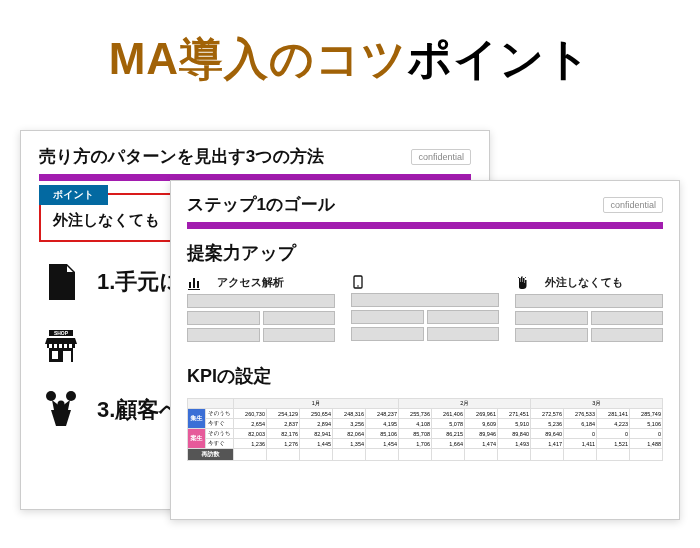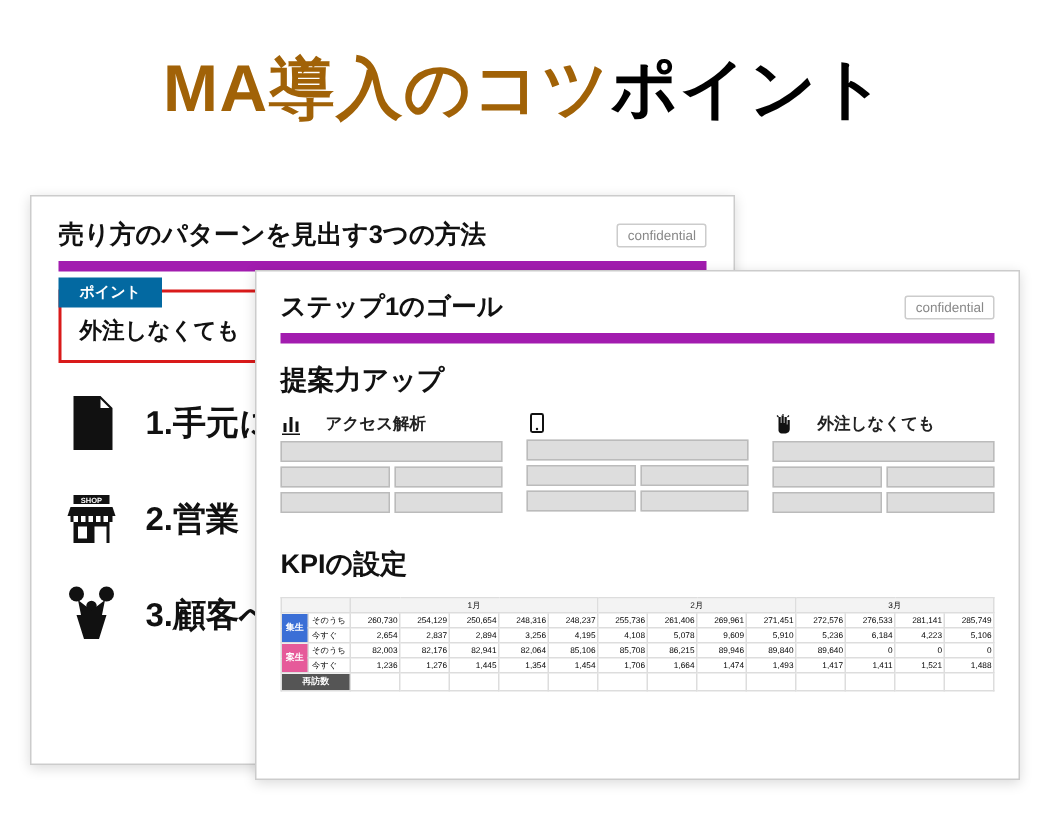--- a/index.html
+++ b/index.html
@@ -178,21 +178,20 @@
         <svg viewBox="0 0 40 40" width="40" height="40">
           <rect x="8" y="4" width="24" height="6" fill="#111"></rect>
           <text x="20" y="9" font-size="5" fill="#fff" text-anchor="middle" font-weight="bold">SHOP</text>
           <path fill="#111" d="M6 12h28l2 6H4l2-6z"></path>
           <path fill="#111" d="M6 18v4h28v-4H6zm2 0h3v4H8v-4zm5 0h3v4h-3v-4zm5 0h3v4h-3v-4zm5 0h3v4h-3v-4zm5 0h3v4h-3v-4z"></path>
           <rect x="8" y="22" width="24" height="14" fill="#111"></rect>
           <rect x="11" y="25" width="6" height="8" fill="#fff"></rect>
           <rect x="22" y="25" width="8" height="11" fill="#fff"></rect>
         </svg>
       </div>
-      <div class="label">2.営業</div>
     </div>
     <div class="icon-row">
       <div class="big-icon">
         <svg viewBox="0 0 40 40" width="40" height="40">
           <circle cx="10" cy="6" r="5" fill="#111"></circle>
           <circle cx="30" cy="6" r="5" fill="#111"></circle>
           <circle cx="20" cy="14" r="3.5" fill="#111"></circle>
           <path fill="#111" d="M20 17l-9-7 2 10h-3l5 16h10l5-16h-3l2-10-9 7z"></path>
         </svg>
       </div>

